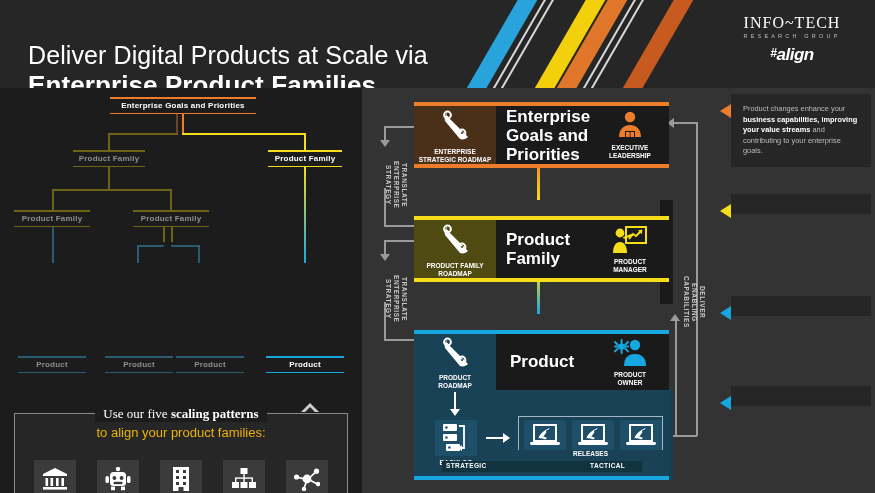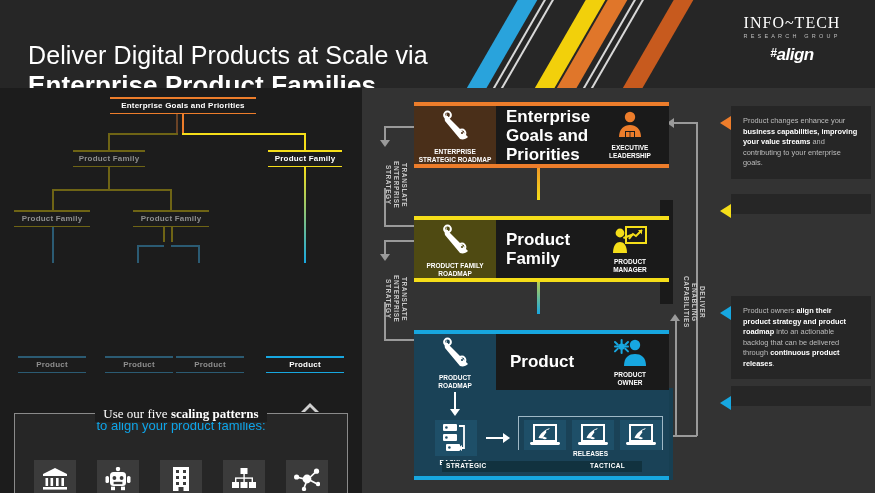--- a/index.html
+++ b/index.html
@@ -45,21 +45,21 @@
   .node .bar-t, .node .bar-b { position: absolute; left: 0; right: 0; height: 1.5px; }
   .node .bar-t { top: 0; } .node .bar-b { bottom: 0; }
   .line { position: absolute; }
 
   
   .patterns { position: absolute; left: 14px; top: 325px; width: 334px; height: 152px;
               border: 1.5px solid #8a8a8a; background: #262626; }
   .pat-title { position: absolute; left: 0; right: 0; top: -10px; text-align: center; font-family: Liberation Serif, serif; }
   .pat-title-inner { display: inline-block; background: #1c1c1c; padding: 0 8px; font-size: 13px; color: #fff; }
   .pat-title-inner b { font-weight: bold; }
-  .pat-sub { text-align: center; font-size: 13px; color: #0ea5e9; margin-top: 4px; }
+  .pat-sub { text-align: center; font-size: 13px; color: #eab308; margin-top: 11px; }
   .pat-chevron { position: absolute; right: 28px; top: -11px; width: 0; height: 0;
                  border-left: 9px solid transparent; border-right: 9px solid transparent; border-bottom: 9px solid #cfcfcf; }
   .pat-chevron-in { position: absolute; right: 32px; top: -7px; width: 0; height: 0;
                  border-left: 5px solid transparent; border-right: 5px solid transparent; border-bottom: 5px solid #262626; }
   .pat-grid { position: absolute; left: 8px; right: 8px; top: 46px; display: flex; justify-content: space-around; }
   .pat-item { width: 60px; text-align: center; }
   .pat-icon-box { width: 42px; height: 38px; background: #3b3b3b; margin: 0 auto 6px; display: flex;
                   align-items: center; justify-content: center; }
 
   
@@ -429,30 +429,29 @@
                 <circle cx="17.6" cy="8.2" r="1.4" fill="#1e4f68"></circle>
               </svg>
             </div>
           </div>
           <div style="position:absolute;left:104px;top:120px;width:145px;text-align:center;font-size:6.5px;font-weight:bold;color:#fff;background:#1a4257;"><span style="background:#1a4257;padding:0 4px">RELEASES</span></div>
 
           <div style="position:absolute;left:28px;top:131px;width:200px;height:11px;background:#11323f"></div>
           <div style="position:absolute;left:32px;top:132px;font-size:6.5px;font-weight:bold;color:#fff;letter-spacing:.4px">STRATEGIC</div>
           <div style="position:absolute;left:176px;top:132px;font-size:6.5px;font-weight:bold;color:#fff;letter-spacing:.4px">TACTICAL</div>
         </div>
-        <div class="callout" style="top:18px">
+        <div class="callout" style="top:6px">
             <div class="callout-arrow" style="border-right-color:#ED7D2B"></div>
             <span>Product changes enhance your <b>business capabilities, improving your value streams</b> and contributing to your enterprise goals.</span>
           </div>
         <div class="callout" style="top:106px">
             <div class="callout-arrow" style="border-right-color:#F5DE19"></div>
           </div>
         <div class="callout" style="top:208px">
             <div class="callout-arrow" style="border-right-color:#17A7E0"></div>
-            <span>Product owners <b>align their product strategy and product roadmap</b> into an actionable backlog that can be delivered through <b>continuous product releases</b>.</span>
           </div>
         <div class="callout" style="top:298px">
             <div class="callout-arrow" style="border-right-color:#17A7E0"></div>
           </div>
       </div>
   </div>
 
 </div>
 
 </body></html>

